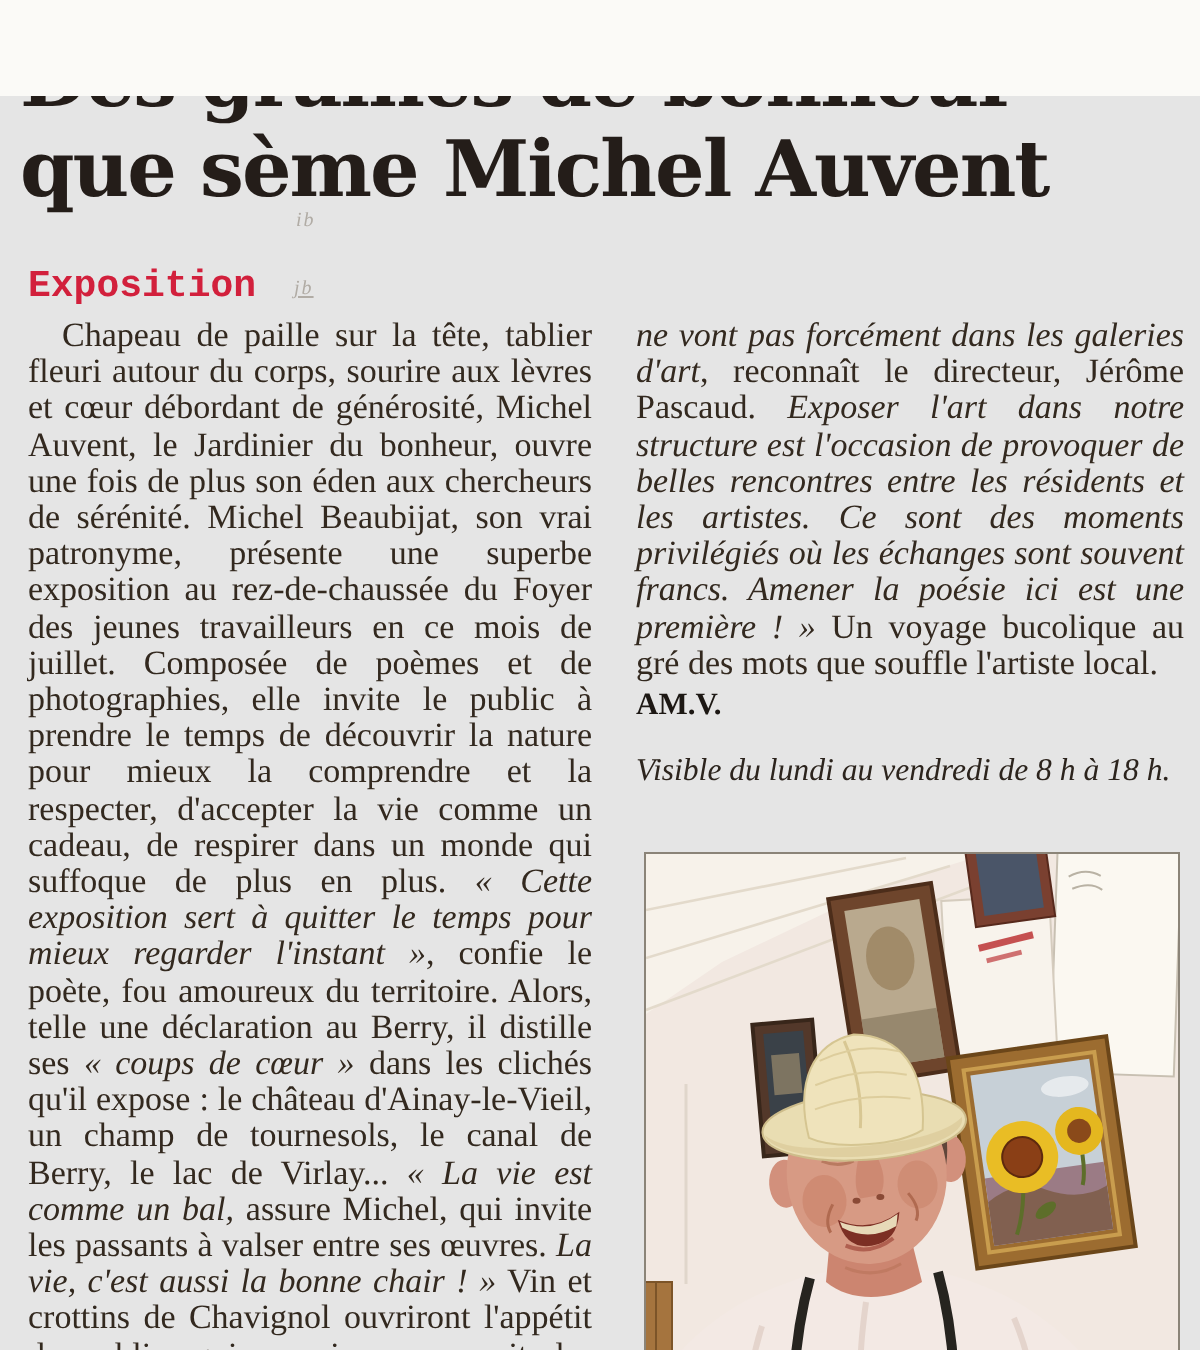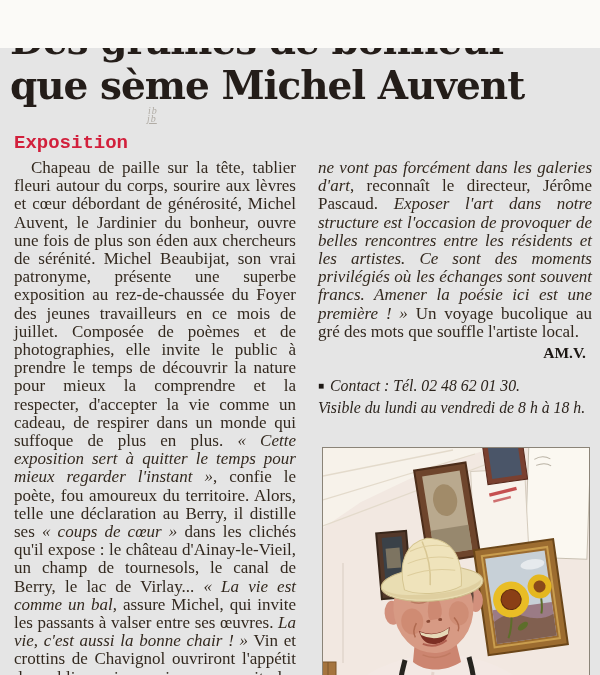--- a/index.html
+++ b/index.html
@@ -14,39 +14,39 @@
     font-family:"DejaVu Serif","Liberation Serif",serif;
     font-weight:700;font-size:39px;line-height:45px;
     letter-spacing:-1px;color:#241d19;
   }
   .hl-line{display:block;white-space:nowrap;}
   .artifact{
     position:absolute;color:rgba(125,115,102,.5);
     font-size:10px;font-style:italic;letter-spacing:1px;
   }
   .a1{left:148px;top:57px;}
-  .a2{left:147px;top:65px;text-decoration:underline;}
+  .a2{left:147px;top:91px;text-decoration:underline;}
   .kicker{
     margin:24px 0 0 14px;
     font-family:Liberation Mono, monospace;
     font-weight:700;font-size:19px;line-height:22px;color:#d2203c;
   }
   .columns{display:flex;margin:5px 8px 0 14px;gap:22px;}
   .col-left{width:282px;}
   .col-right{width:274px;}
   .para{
     margin:0;font-size:17px;line-height:18.2px;
     text-align:justify;color:#33291f;
     -webkit-hyphens:auto;hyphens:auto;
   }
   .para.indent{text-indent:17px;}
   .it{font-style:italic;}
   .rm{font-style:normal;}
   .byline{
-    margin-top:3px;padding-right:6px;text-align:right;
+    margin-top:3px;padding-right:6px;
     font-weight:700;font-size:15.5px;line-height:18px;color:#1d1814;
   }
   .contact{margin-top:14px;font-style:italic;font-size:15.8px;line-height:19.5px;color:#2c241d;}
   .bullet{font-style:normal;font-size:10px;margin-right:6px;position:relative;top:-2px;color:#1d1814;}
   .photo{
     margin:30px 0 0 4px;width:266px;height:300px;
     border:1px solid #8b8478;background:#f2e8e1;overflow:hidden;
   }
   figure{margin:0;padding:0;}
 </style>
@@ -71,21 +71,20 @@
       </div>
 
     <div class="col-right">
       <div id="col-right-paras">
           <p class="para"><span class="it">ne vont pas forcément dans les galeries d'art</span><span class="rm">, reconnaît le directeur, Jérôme Pascaud. </span><span class="it">Exposer l'art dans notre structure est l'occasion de provoquer de belles rencontres entre les résidents et les artistes. Ce sont des moments privilégiés où les échanges sont souvent francs. Amener la poésie ici est une première ! »</span><span class="rm"> Un voyage bucolique au gré des mots que souffle l'artiste local.</span></p>
         </div>
 
       <div class="byline">AM.V.</div>
 
       <div class="contact">
-        <div class="contact-line"><span class="bullet">■</span><span>Contact :</span><span> Tél. 02 48 62 01 30.</span></div>
         <div class="contact-line">Visible du lundi au vendredi de 8 h à 18 h.</div>
       </div>
 
       <figure class="photo">
         <svg viewBox="0 0 266 300" width="266" height="300" role="img">
 
           <rect width="266" height="300" fill="#f2e8e1"></rect>
 
           <polygon points="0,0 170,0 118,16 38,54 0,80" fill="#f7f2ea"></polygon>
           <g stroke="#e3dacb" stroke-width="1.3">

